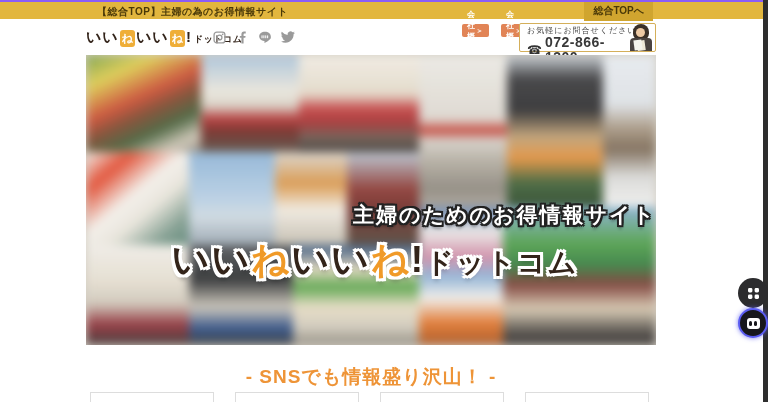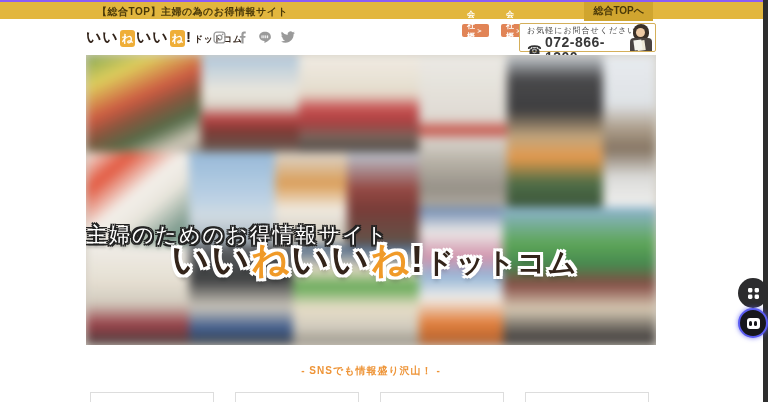--- a/index.html
+++ b/index.html
@@ -33,29 +33,29 @@
   .person { position:absolute; right:1px; top:0; width:28px; height:27px; overflow:hidden; border-radius:2px; }
   .person .hair { position:absolute; left:7px; top:0; width:16px; height:16px; border-radius:50% 50% 40% 40%; background:#3b3028; }
   .person .face { position:absolute; left:10px; top:4px; width:9px; height:9px; border-radius:50%; background:#edc9a4; }
   .person .body { position:absolute; left:4px; top:14px; width:22px; height:13px; border-radius:4px 4px 0 0; background:#4a4340; }
   .person .paper { position:absolute; left:8px; top:16px; width:8px; height:10px; background:#f6f4ec; transform:rotate(-8deg); box-shadow:3px 1px 0 #efe9d8; }
   
   .hero { position:absolute; left:86px; top:55px; width:570px; height:290px; overflow:hidden; background:#cfcac0; }
   .collage { position:absolute; left:-8px; top:-8px; width:586px; height:306px; filter:blur(5px); }
   .tile { position:absolute; }
   .hero-veil { position:absolute; inset:0; background:rgba(255,255,255,.07); }
-  .hero-tagline { position:absolute; left:0; top:146px; width:570px; text-align:left; font-size:21px; font-weight:400; color:#fff; letter-spacing:2px;
-    text-shadow:-2px -2px 0 #222,2px -2px 0 #222,-2px 2px 0 #222,2px 2px 0 #222,0 -2px 0 #222,0 2px 0 #222,-2px 0 0 #222,2px 0 0 #222,0 4px 3px rgba(0,0,0,.35);margin-top:20px; }
+  .hero-tagline { position:absolute; left:0; top:146px; width:570px; text-align:right; font-size:21px; font-weight:700; color:#fff; letter-spacing:2px;
+    text-shadow:-2px -2px 0 #222,2px -2px 0 #222,-2px 2px 0 #222,2px 2px 0 #222,0 -2px 0 #222,0 2px 0 #222,-2px 0 0 #222,2px 0 0 #222,0 4px 3px rgba(0,0,0,.35); }
   .hero-logo { position:absolute; left:4px; top:180px; width:570px; text-align:center; white-space:nowrap;
     text-shadow:-3px -3px 0 #fff,3px -3px 0 #fff,-3px 3px 0 #fff,3px 3px 0 #fff,0 -3px 0 #fff,0 3px 0 #fff,-3px 0 0 #fff,3px 0 0 #fff,0 5px 4px rgba(0,0,0,.25); }
   .hero-logo .dk { font-size:37px; font-weight:900; color:#33241a; letter-spacing:2px; }
   .hero-logo .ne { font-size:37px; font-weight:900; color:#f09a28; letter-spacing:2px; }
   .hero-logo .dotcom { font-size:28px; font-weight:900; color:#33241a; letter-spacing:2px; }
   
-  .sns-heading { position:absolute; left:86px; top:364px; width:570px; text-align:center; font-size:10px; font-weight:900; color:#ee9437; letter-spacing:1px; }
+  .sns-heading { position:absolute; left:86px; top:364px; width:570px; text-align:center; font-size:19px; font-weight:900; color:#ee9437; letter-spacing:1px; }
   .sns-card { position:absolute; top:392px; width:124px; height:30px; background:#fff; border:1px solid #ddd; }
   
   .scroll-strip { position:absolute; right:0; top:0; width:5px; height:402px; background:#2e2e2e; z-index:40; }
   .float-btn { position:absolute; width:30px; height:30px; border-radius:50%; z-index:50; cursor:pointer; }
   .float-apps { left:738px; top:278px; background:#2c2c2e; display:flex; align-items:center; justify-content:center; }
   .float-chat { left:738px; top:308px; background:#17171c; border:2px solid #5a5cf0; box-shadow:0 0 5px rgba(90,92,240,.8); display:flex; align-items:center; justify-content:center; }
   .robot-head { width:13px; height:11px; background:#fff; border-radius:3px; position:relative; }
   .robot-head::before, .robot-head::after { content:""; position:absolute; top:3px; width:3px; height:5px; border-radius:2px; background:#17171c; }
   .robot-head::before { left:2.5px; } .robot-head::after { right:2.5px; }
 </style>

